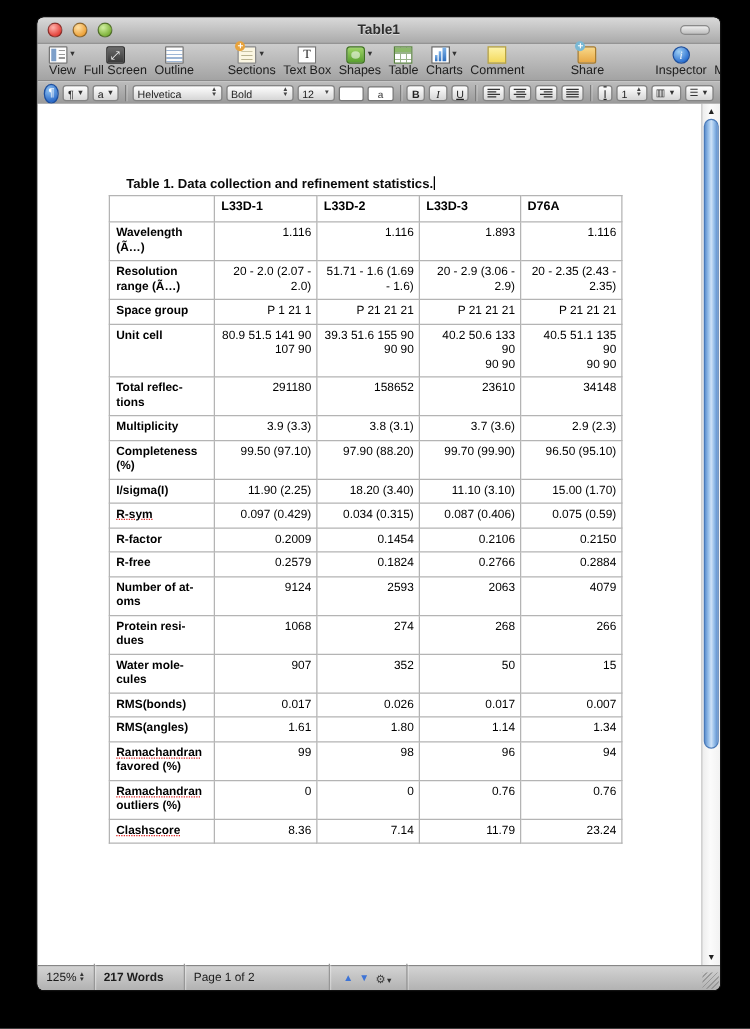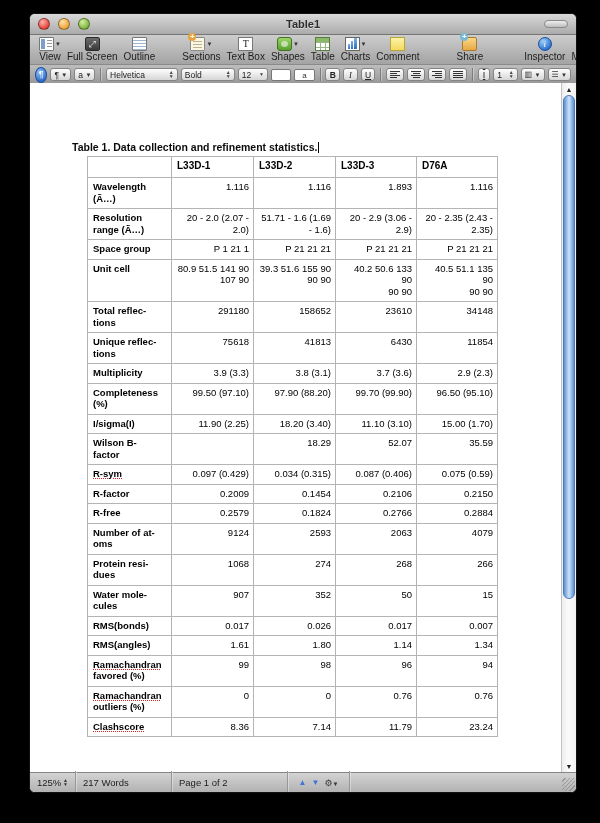--- a/index.html
+++ b/index.html
@@ -85,21 +85,21 @@
   .fbiu.u{text-decoration:underline;font-weight:normal;}
   .fal{width:18px;justify-content:center;}
   .bars{display:flex;flex-direction:column;gap:1px;width:10px;}
   .bars i{display:block;height:1px;background:#333;}
   .al-l{align-items:flex-start;} .al-c{align-items:center;} .al-r{align-items:flex-end;}
   .bars i.s{width:7px;} .bars i.f{width:10px;}
   .lsicon{font-size:9px;width:14px;justify-content:center;text-decoration:underline overline;}
   .glyph{font-size:8px;line-height:8px;color:#333;}
   
   .content{position:absolute;top:69px;bottom:19px;left:0;right:0;background:#fff;overflow:hidden;}
-  .doc-title{position:absolute;left:42px;top:58px;font-size:10.5px;font-weight:bold;color:#0b0b0b;white-space:nowrap;}
+  .doc-title{position:absolute;left:71px;top:58px;font-size:10.5px;font-weight:bold;color:#0b0b0b;white-space:nowrap;}
   .cursor{display:inline-block;width:1px;height:11px;background:#000;vertical-align:-2px;margin-left:1px;}
   table.doc{position:absolute;left:57px;top:73px;width:410px;border-collapse:collapse;table-layout:fixed;
             font-size:9.5px;color:#000;}
   table.doc th,table.doc td{border:1px solid #b4b4b4;padding:3px 4px 4px 5px;vertical-align:top;background:#fff;}
   table.doc th{font-size:10px;font-weight:bold;text-align:left;height:13px;}
   td.lbl{font-weight:bold;line-height:11.5px;}
   td.val{text-align:right;white-space:pre-line;line-height:11.5px;}
   .sp{text-decoration:underline dotted #e02020;text-decoration-thickness:1px;text-underline-offset:1px;}
   
   .scrollbar{position:absolute;right:0;top:0;bottom:0;width:14px;border-left:1px solid #c2c2c2;
@@ -108,21 +108,21 @@
   .sb-up{top:1px;} .sb-dn{bottom:1px;}
   .sb-thumb{position:absolute;left:1px;right:1px;top:12px;height:504px;border-radius:7px;
             background:linear-gradient(90deg,#5e90cf,#9ec4ec 30%,#cfe2f7 50%,#9ec4ec 70%,#5e90cf);
             border:1px solid #4a7ab8;box-sizing:border-box;}
   
   .statusbar{position:absolute;left:0;right:0;bottom:0;height:19px;background:linear-gradient(#d3d3d3,#b2b2b2);
              border-top:1px solid #868686;display:flex;align-items:center;font-size:9.5px;color:#1c1c1c;}
   .seg{height:100%;display:flex;align-items:center;padding:12px 7px;border-right:1px solid #979797;
        box-shadow:1px 0 0 rgba(255,255,255,.35);box-sizing:border-box;}
   .seg.zoom{width:46px;justify-content:space-between;}
-  .seg.words{width:96px;}
+  .seg.words{width:72px;font-weight:bold;}
   .seg.page{width:116px;}
   .seg.nav{width:62px;gap:5px;justify-content:center;}
   .mini-stp{display:flex;flex-direction:column;line-height:3.5px;font-size:5px;color:#333;}
   .nav-up{color:#3e74d6;font-size:8px;} .nav-dn{color:#3e74d6;font-size:8px;}
   .gear{font-size:9px;color:#3a3a3a;}
   .grip{position:absolute;right:1px;bottom:1px;width:13px;height:13px;
         background:repeating-linear-gradient(135deg,transparent 0 2px,#8f8f8f 2px 3px);opacity:.8;}
 </style>
 </head>
 <body>
@@ -381,30 +381,20 @@
     <td class="lbl">
               <div>Total reflec-</div>
               <div>tions</div>
             </td>
     <td class="val">291180</td>
     <td class="val">158652</td>
     <td class="val">23610</td>
     <td class="val">34148</td>
   </tr>
 
-  <tr>
-    <td class="lbl">
-              <div>Unique reflec-</div>
-              <div>tions</div>
-            </td>
-    <td class="val">75618</td>
-    <td class="val">41813</td>
-    <td class="val">6430</td>
-    <td class="val">11854</td>
-  </tr>
 
   <tr>
     <td class="lbl">
               <div>Multiplicity</div>
             </td>
     <td class="val">3.9 (3.3)</td>
     <td class="val">3.8 (3.1)</td>
     <td class="val">3.7 (3.6)</td>
     <td class="val">2.9 (2.3)</td>
   </tr>
@@ -423,30 +413,20 @@
   <tr>
     <td class="lbl">
               <div>I/sigma(I)</div>
             </td>
     <td class="val">11.90 (2.25)</td>
     <td class="val">18.20 (3.40)</td>
     <td class="val">11.10 (3.10)</td>
     <td class="val">15.00 (1.70)</td>
   </tr>
 
-  <tr>
-    <td class="lbl">
-              <div>Wilson B-</div>
-              <div>factor</div>
-            </td>
-    <td class="val"></td>
-    <td class="val">18.29</td>
-    <td class="val">52.07</td>
-    <td class="val">35.59</td>
-  </tr>
 
   <tr>
     <td class="lbl">
               <div><span class="sp">R-sym</span></div>
             </td>
     <td class="val">0.097 (0.429)</td>
     <td class="val">0.034 (0.315)</td>
     <td class="val">0.087 (0.406)</td>
     <td class="val">0.075 (0.59)</td>
   </tr>

